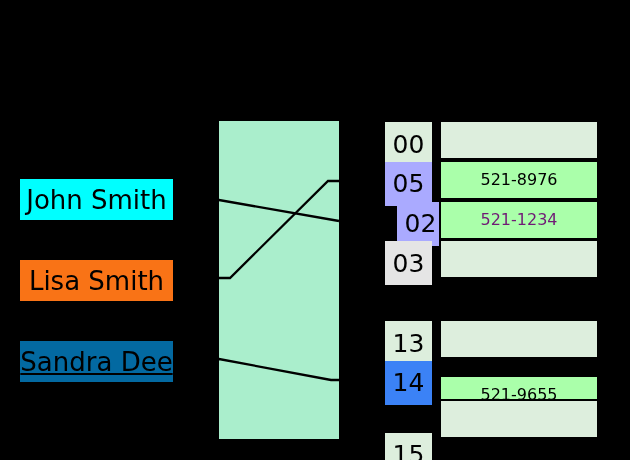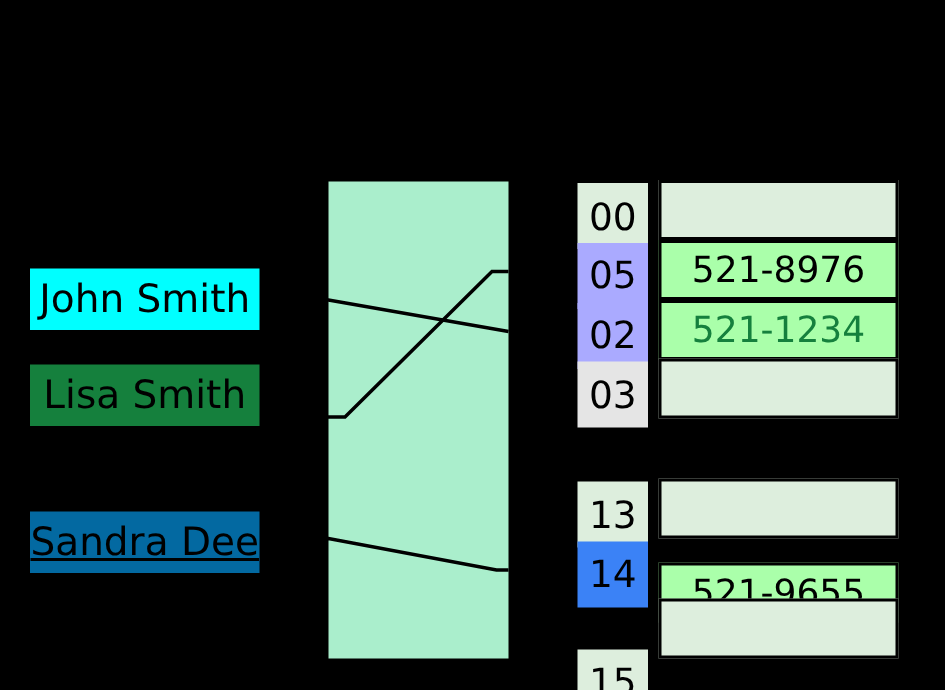--- a/index.html
+++ b/index.html
@@ -53,46 +53,46 @@
   .val-cell {
     position: absolute;
     left: 439px;
     width: 160px;
     height: 40px;
     box-sizing: border-box;
     border: 2px solid #000;
     display: flex;
     align-items: center;
     justify-content: center;
-    font-size: 24px;
+    font-size: 16px;
     color: #000;
   }
 </style>
 </head>
 <body>
 
 <div class="stage" style="background: rgb(0, 0, 0);">
   <div id="keys-column">
       <div class="key-box" style="top: 179px; background: rgb(0, 255, 255); color: rgb(0, 0, 0);">John Smith</div>
-      <div class="key-box" style="top: 243px; background: #15803d; color: rgb(0, 0, 0);">Lisa Smith</div>
+      <div class="key-box" style="top: 260px; background: #f97316; color: rgb(0, 0, 0);">Lisa Smith</div>
       <div class="key-box" style="top: 341px; background: #0369a1; color: rgb(0, 0, 0); text-decoration: underline;">Sandra Dee</div>
     </div>
   <div class="hash-box" id="hash-box" style="background: rgb(170, 238, 204);"></div>
   <svg class="lines-svg" id="lines-svg" width="630" height="460" viewBox="0 0 630 460">
       <polyline points="199,200 219,200 339,221" fill="none" stroke="#000000" stroke-width="2.3"></polyline>
       <polyline points="199,280 219,278 230,278 328,181 339,181" fill="none" stroke="#000000" stroke-width="2.3"></polyline>
       <polyline points="200,360 219,359 331,380 339,380" fill="none" stroke="#000000" stroke-width="2.3"></polyline>
     </svg>
   <div id="buckets-table">
       <div class="idx-cell" style="top: 122px; background: rgb(221, 238, 221); color: rgb(0, 0, 0);">00</div>
       <div class="val-cell" style="top: 120px; background: rgb(221, 238, 221); color: rgb(0, 0, 0);"></div>
       <div class="idx-cell" style="top: 161.8px; background: rgb(170, 170, 255); color: rgb(0, 0, 0);">05</div>
       <div class="val-cell" style="top: 159.8px; background: rgb(170, 255, 170); color: rgb(0, 0, 0);">521-8976</div>
-      <div class="idx-cell" style="top: 201.6px; background: rgb(170, 170, 255); color: rgb(0, 0, 0);">02</div>
-      <div class="val-cell" style="top: 199.6px; background: rgb(170, 255, 170); color: #15803d;">521-1234</div>
+      <div class="idx-cell" style="top: 201.6px; background: rgb(170, 170, 255); color: rgb(0, 0, 0); margin-left: 12px;">02</div>
+      <div class="val-cell" style="top: 199.6px; background: rgb(170, 255, 170); color: #701a75;">521-1234</div>
       <div class="idx-cell" style="top: 241.4px; background: #e5e5e5; color: rgb(0, 0, 0);">03</div>
       <div class="val-cell" style="top: 239.4px; background: rgb(221, 238, 221); color: rgb(0, 0, 0);"></div>
       <div class="idx-cell" style="top: 321px; background: rgb(221, 238, 221); color: rgb(0, 0, 0);">13</div>
       <div class="val-cell" style="top: 319px; background: rgb(221, 238, 221); color: rgb(0, 0, 0);"></div>
       <div class="idx-cell" style="top: 360.8px; background: #3b82f6; color: rgb(0, 0, 0);">14</div>
       <div class="val-cell" style="top: 358.8px; background: rgb(170, 255, 170); color: rgb(0, 0, 0); margin-top: 16px;">521-9655</div>
       <div class="idx-cell" style="top: 400.6px; background: rgb(221, 238, 221); color: rgb(0, 0, 0); margin-top: 32px;">15</div>
       <div class="val-cell" style="top: 398.6px; background: rgb(221, 238, 221); color: rgb(0, 0, 0);"></div>
     </div>
 </div>

